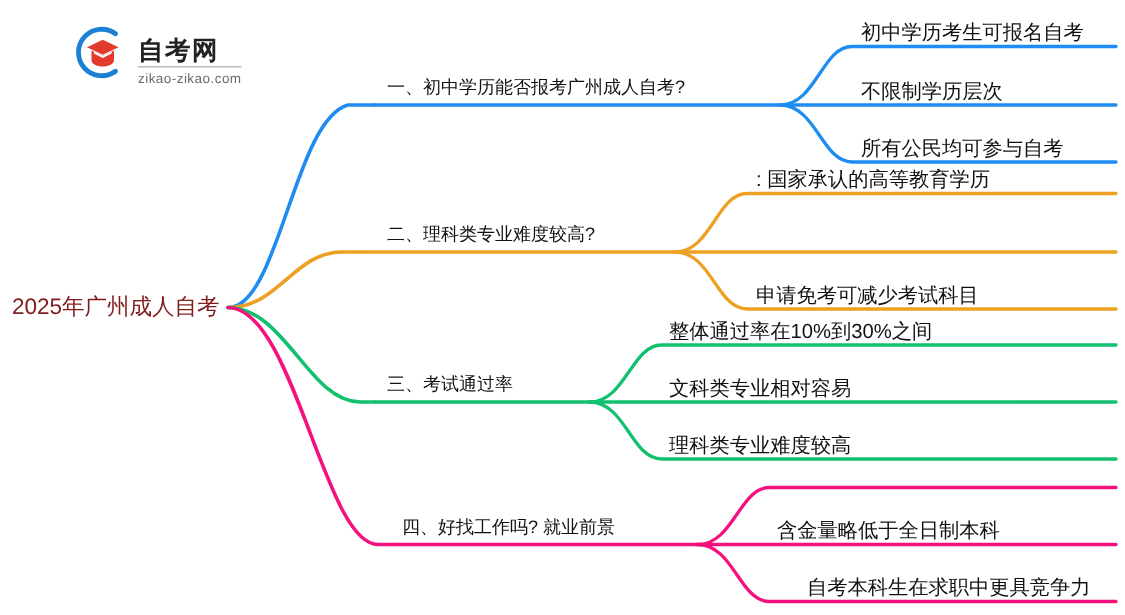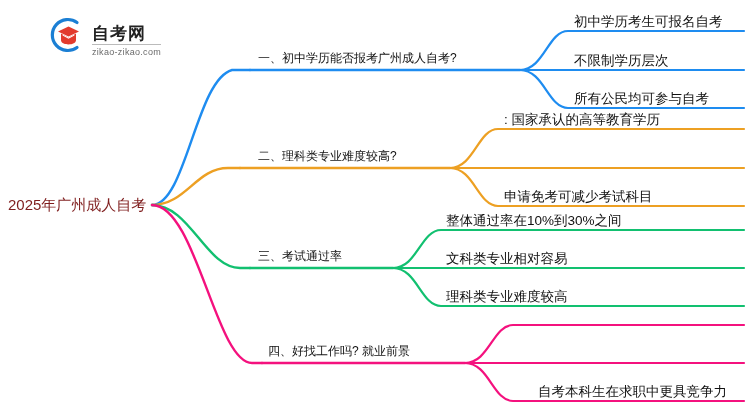--- a/index.html
+++ b/index.html
@@ -148,15 +148,16 @@
   <div class="node-text node-branch" style="left:258px; top:150px;">二、理科类专业难度较高?</div>
   <div class="node-text node-leaf" style="left:504px; top:112px;">: 国家承认的高等教育学历</div>
   <div class="node-text node-leaf" style="left:504px; top:189px;">申请免考可减少考试科目</div>
 
   <div class="node-text node-branch" style="left:258px; top:250px;">三、考试通过率</div>
   <div class="node-text node-leaf" style="left:446px; top:213px;">整体通过率在10%到30%之间</div>
   <div class="node-text node-leaf" style="left:446px; top:251px;">文科类专业相对容易</div>
   <div class="node-text node-leaf" style="left:446px; top:289px;">理科类专业难度较高</div>
 
   <div class="node-text node-branch" style="left:268px; top:345px;">四、好找工作吗? 就业前景</div>
+  <div class="node-text node-leaf" style="left:518px; top:346px;">含金量略低于全日制本科</div>
   <div class="node-text node-leaf" style="left:518px; top:384px;margin-left:20px;">自考本科生在求职中更具竞争力</div>
 
 </div>
 
 </body></html>

